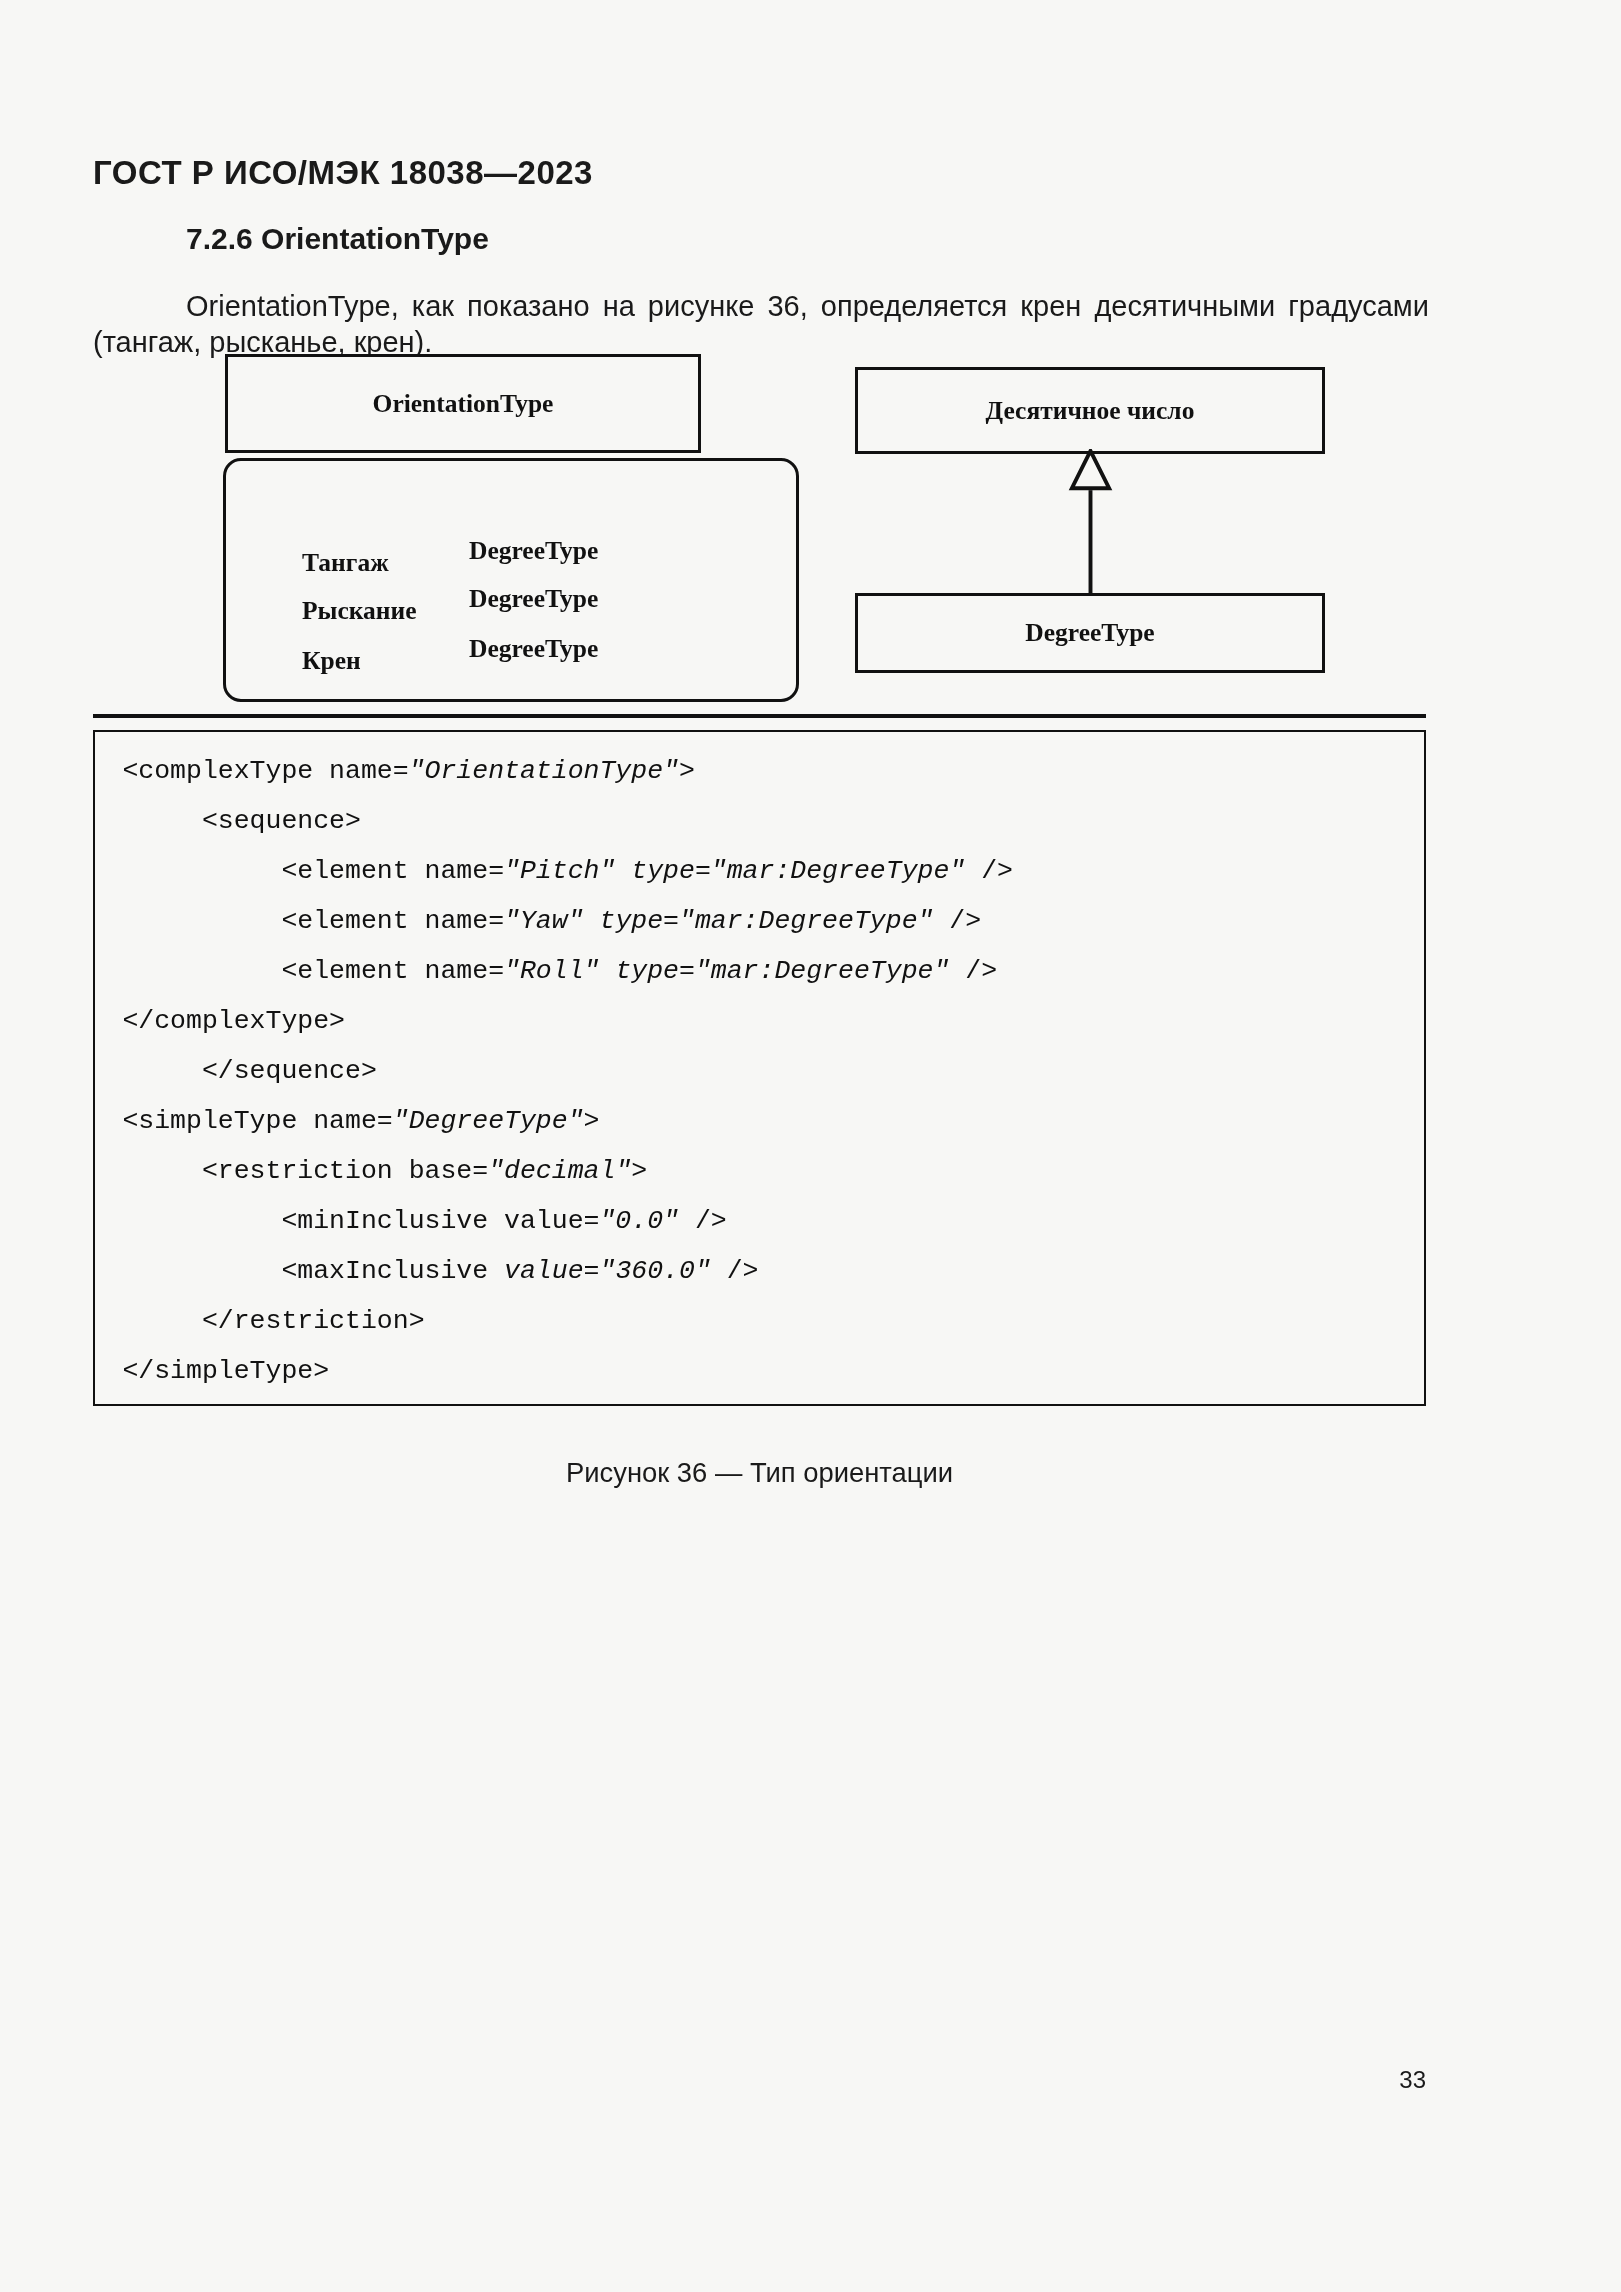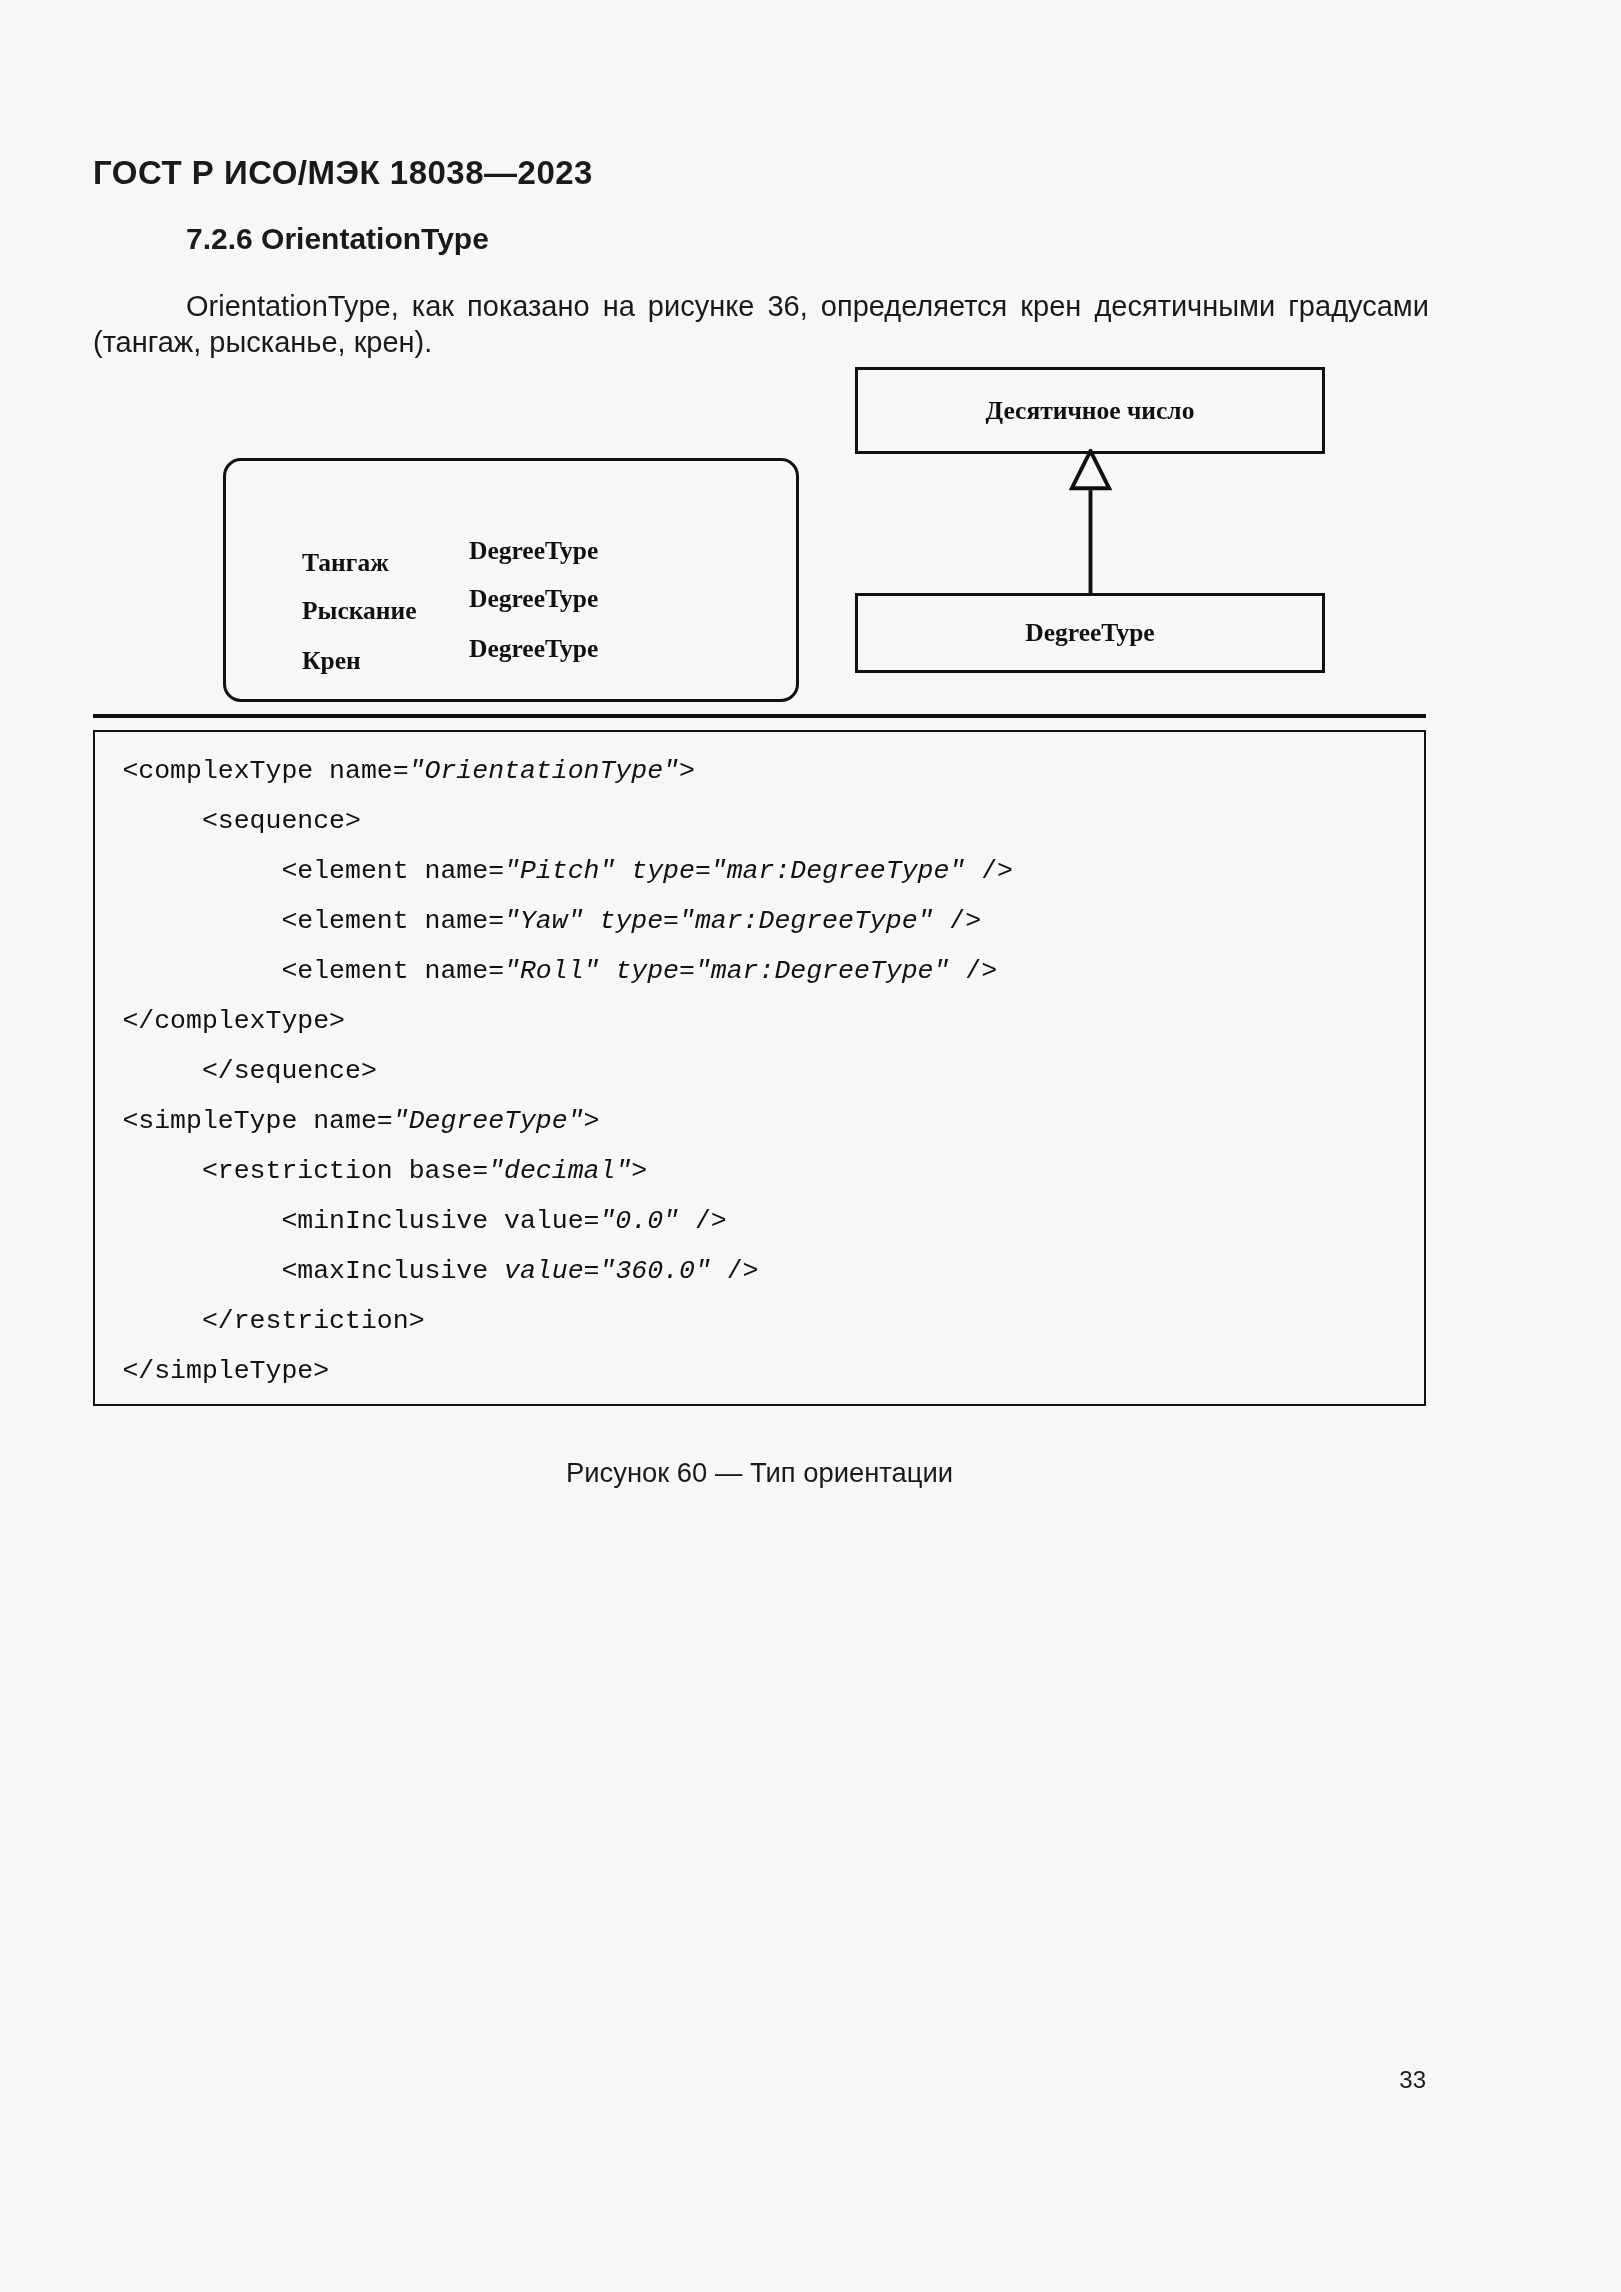--- a/index.html
+++ b/index.html
@@ -104,20 +104,23 @@
 <div class="page">
 
   <div class="doc-header">ГОСТ Р ИСО/МЭК 18038—2023</div>
 
   <div class="section-heading">7.2.6 OrientationType</div>
 
   <p class="body-paragraph">OrientationType, как показано на рисунке 36, определяется крен десятичными градусами (тангаж, рысканье, крен).</p>
 
   <div class="figure-area">
 
+    <div class="uml-box class-title-box">
+      <span class="uml-label">OrientationType</span>
+    </div>
     <div class="uml-box class-body-box">
       <div class="attr-row">
         <span class="uml-label attr-name">Тангаж</span>
         <span class="uml-label attr-type">DegreeType</span>
       </div>
       <div class="attr-row">
         <span class="uml-label attr-name">Рыскание</span>
         <span class="uml-label attr-type">DegreeType</span>
       </div>
       <div class="attr-row">
@@ -151,18 +154,18 @@
       <div class="code-line"><span>&lt;/complexType&gt;</span></div>
       <div class="code-line"><span>     &lt;/sequence&gt;</span></div>
       <div class="code-line"><span>&lt;simpleType name=</span><span class="it">"DegreeType"</span><span>&gt;</span></div>
       <div class="code-line"><span>     &lt;restriction base=</span><span class="it">"decimal"</span><span>&gt;</span></div>
       <div class="code-line"><span>          &lt;minInclusive value=</span><span class="it">"0.0"</span><span> /&gt;</span></div>
       <div class="code-line"><span>          &lt;maxInclusive </span><span class="it">value="360.0"</span><span> /&gt;</span></div>
       <div class="code-line"><span>     &lt;/restriction&gt;</span></div>
       <div class="code-line"><span>&lt;/simpleType&gt;</span></div>
     </div>
 
-  <div class="figure-caption">Рисунок 60 — Тип ориентации</div>
+  <div class="figure-caption">Рисунок 36 — Тип ориентации</div>
 
   <div class="page-number">33</div>
 
 </div>
 
 
 </body></html>

